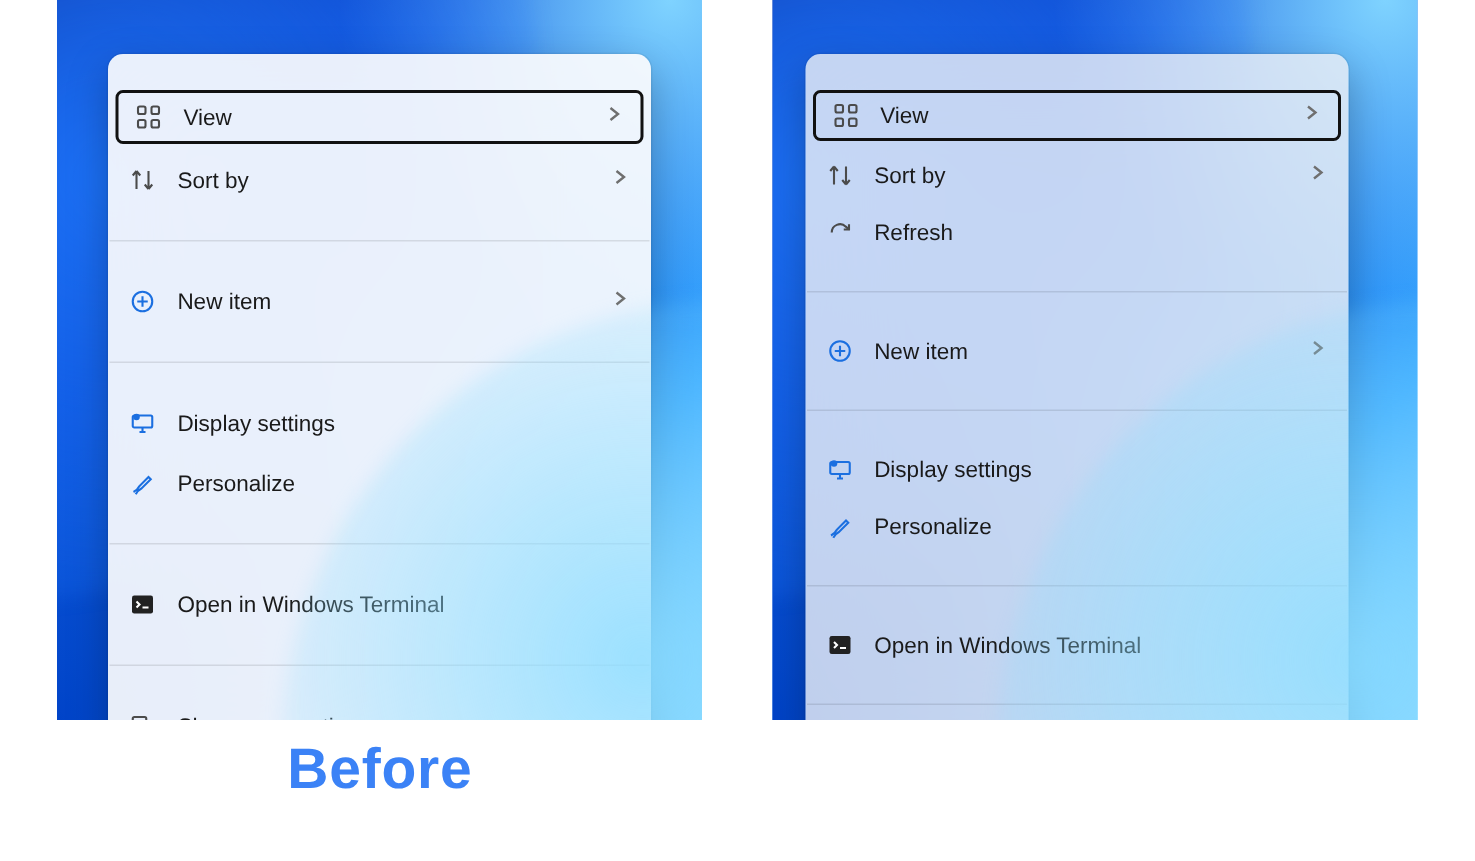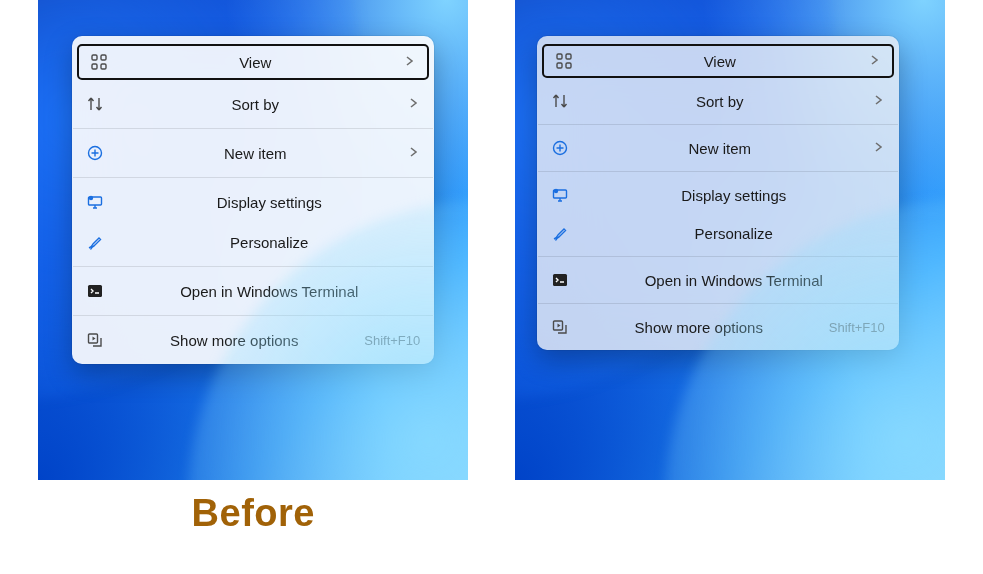--- a/index.html
+++ b/index.html
@@ -47,21 +47,21 @@
   
   .menu {
     position: absolute;
     border-radius: 10px;
     box-shadow: 0 10px 28px rgba(0,0,0,.28), 0 0 0 1px rgba(0,0,0,.06);
     backdrop-filter: blur(30px);
     overflow: hidden;
   }
   .menu.before  { left: 34px; top: 36px; width: 362px; background: rgba(252,252,253,.92); }
   .menu.after   { left: 22px; top: 36px; width: 362px; background: rgba(240,241,245,.80); }
-  .group { padding: 4px 0; text-align: center; }
+  .group { padding: 20px 0; }
   .sep   { height: 1px; background: rgba(0,0,0,.10); margin: 0 1px; }
   .item {
     display: flex;
     align-items: center;
     height: 40px;
     padding: 0 14px;
     gap: 14px;
     font-size: 15px;
     color: #1a1a1a;
     cursor: default;
@@ -81,21 +81,21 @@
     height: 38px;
   }
   .after .item.focused { height: 36px; }
   
   .ico.blue svg { stroke:#1b6fe0; }
   .caption {
     margin-top: 12px;
     font-size: 38px;
     font-weight: 700;
     letter-spacing: .5px;
-    color:#a16207;
+    color:#3b82f6;
   }
 </style>
 </head>
 <body>
 
 <svg width="0" height="0" style="position:absolute">
   <defs>
     <g id="grid-icon">
         <rect x="2" y="2" width="5" height="5" rx="1.2"></rect>
         <rect x="11" y="2" width="5" height="5" rx="1.2"></rect>
@@ -244,20 +244,28 @@
               <span class="ico">
                 <svg viewBox="0 0 18 18">
                   <use href="#sort-icon"></use>
                 </svg>
               </span>
               <span class="lbl">Sort by</span>
               <span class="chev"><svg viewBox="0 0 14 14">
                   <use href="#chevron-right-icon"></use>
                 </svg></span>
             </div>
+            <div class="item">
+              <span class="ico">
+                <svg viewBox="0 0 18 18">
+                  <use href="#refresh-icon"></use>
+                </svg>
+              </span>
+              <span class="lbl">Refresh</span>
+            </div>
           </div>
           <div class="sep"></div>
           <div class="group">
             <div class="item">
               <span class="ico blue">
                 <svg viewBox="0 0 18 18">
                   <use href="#plus-circle-icon"></use>
                 </svg>
               </span>
               <span class="lbl">New item</span>

